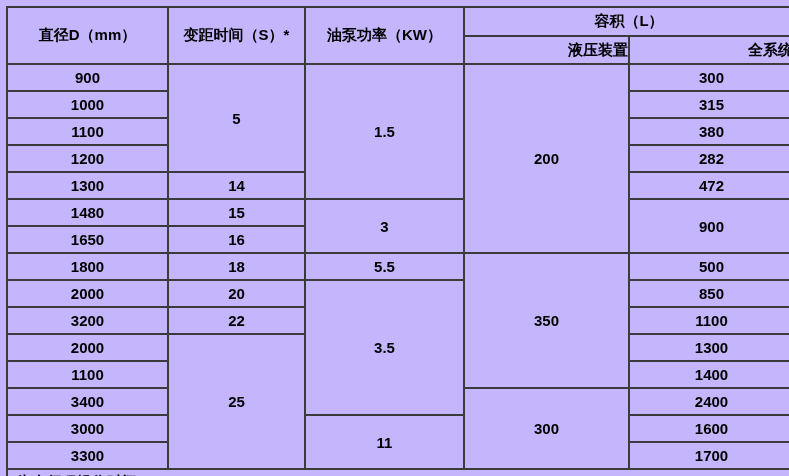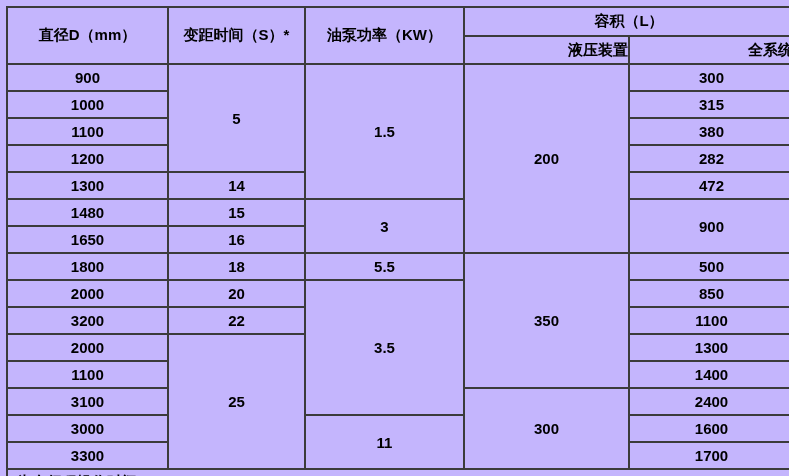--- a/index.html
+++ b/index.html
@@ -126,21 +126,21 @@
       <tr>
         <td class="diam">2000</td>
         <td class="val" rowspan="5">25</td>
         <td class="val">1300</td>
       </tr>
       <tr>
         <td class="diam">1100</td>
         <td class="val">1400</td>
       </tr>
       <tr>
-        <td class="diam">3100</td>
+        <td class="diam">3400</td>
         <td class="val" rowspan="3">300</td>
         <td class="val">2400</td>
       </tr>
       <tr>
         <td class="diam">3000</td>
         <td class="val" rowspan="2">11</td>
         <td class="val">1600</td>
       </tr>
       <tr>
         <td class="diam">3300</td>

